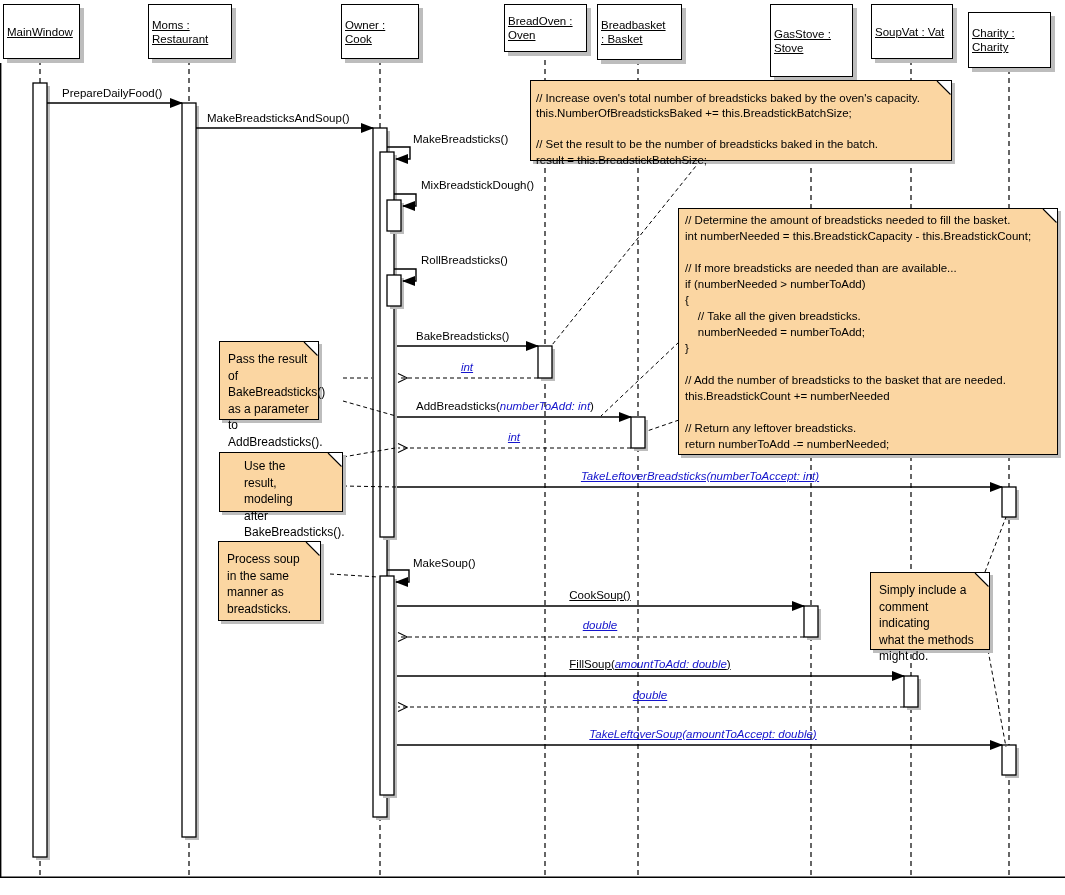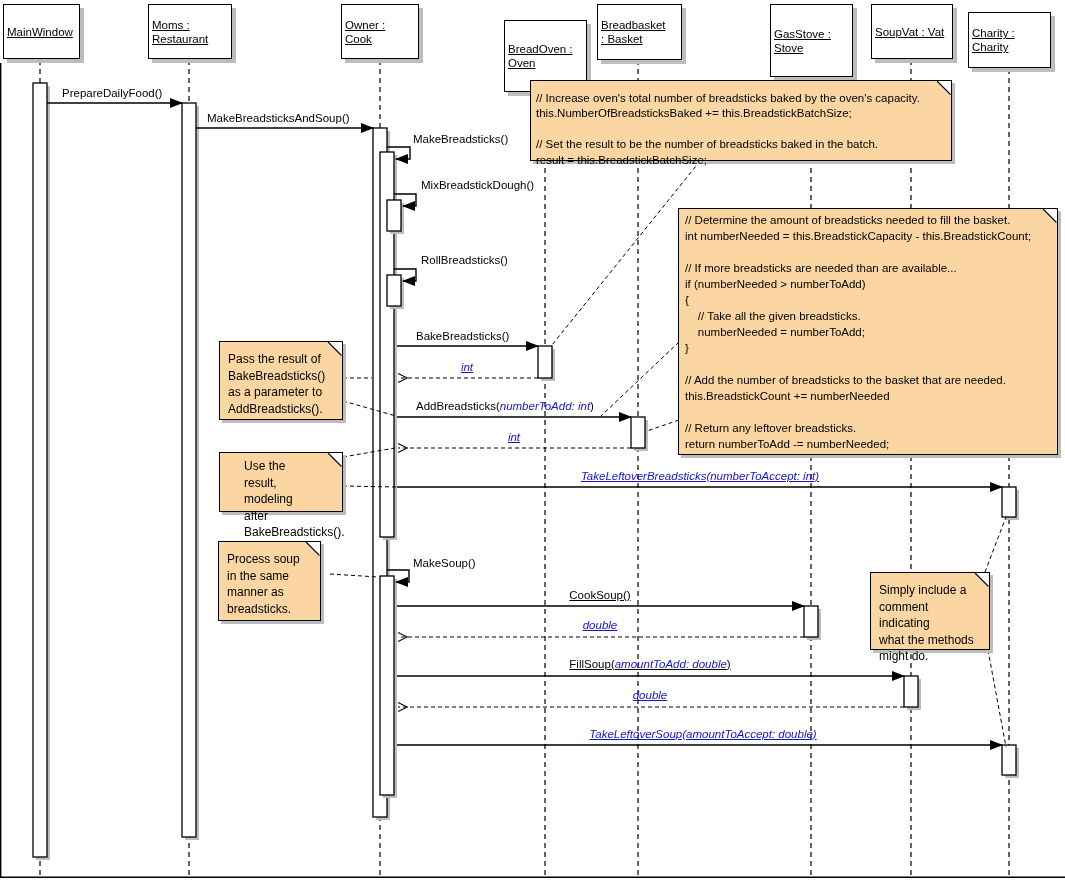--- a/index.html
+++ b/index.html
@@ -143,21 +143,21 @@
       <line class="con" x1="330" y1="574" x2="378" y2="577"></line>
       <line class="con" x1="985" y1="572" x2="1006" y2="517"></line>
       <line class="con" x1="988" y1="650" x2="1006" y2="747"></line>
     </g>
   </svg>
 
   <div class="head" style="left:3px;top:4px;width:77px;height:55px"><span>MainWindow</span></div>
   <div class="head" style="left:148px;top:4px;width:84px;height:55px"><span>Moms :
 Restaurant</span></div>
   <div class="head" style="left:341px;top:4px;width:78px;height:55px"><span>Owner : Cook</span></div>
-  <div class="head" style="left:504px;top:20px;width:83px;height:72px"><span>BreadOven :
+  <div class="head" style="left:504px;top:4px;width:83px;height:48px"><span>BreadOven :
 Oven</span></div>
   <div class="head" style="left:597px;top:4px;width:85px;height:56px"><span>Breadbasket
 : Basket</span></div>
   <div class="head" style="left:770px;top:4px;width:83px;height:73px"><span>GasStove :
 Stove</span></div>
   <div class="head" style="left:871px;top:4px;width:82px;height:55px"><span>SoupVat : Vat</span></div>
   <div class="head" style="left:968px;top:12px;width:83px;height:56px"><span>Charity :
 Charity</span></div>
 
   <div class="msg" style="left:62px;top:87px">PrepareDailyFood()</div>
@@ -204,21 +204,21 @@
     numberNeeded = numberToAdd;
 }
 
 // Add the number of breadsticks to the basket that are needed.
 this.BreadstickCount += numberNeeded
 
 // Return any leftover breadsticks.
 return numberToAdd -= numberNeeded;</div>
   </div>
 
-  <div class="note small" style="left:219px;top:341px;width:124px;height:79px">
+  <div class="note small" style="left:219px;top:341px;width:100px;height:79px">
     <svg class="ear" width="16" height="16">
         <path d="M1,1 L15,1 L15,15 Z" fill="#fff"></path>
         <path d="M1,1 L14.5,14.5" stroke="#000" stroke-width="1.1"></path>
       </svg>
     <div class="ntext">Pass the result of
 BakeBreadsticks()
 as a parameter to
 AddBreadsticks().</div>
   </div>
 

